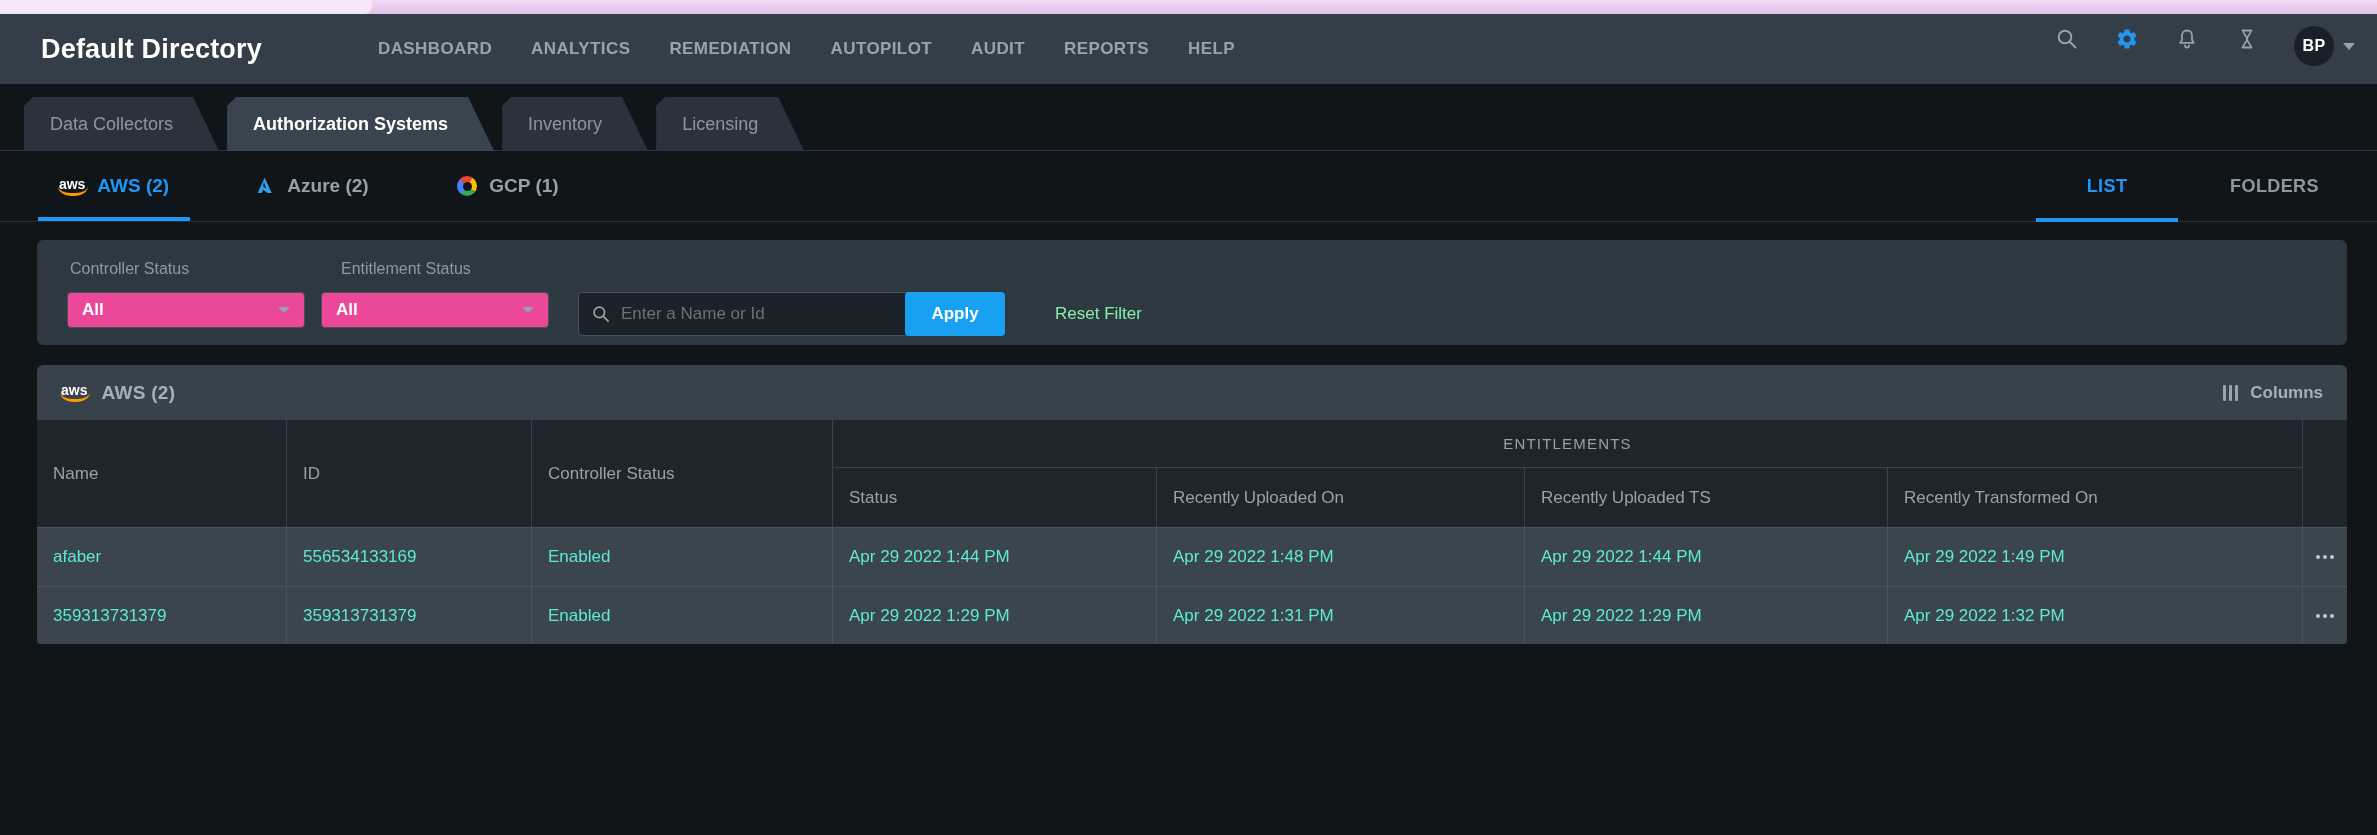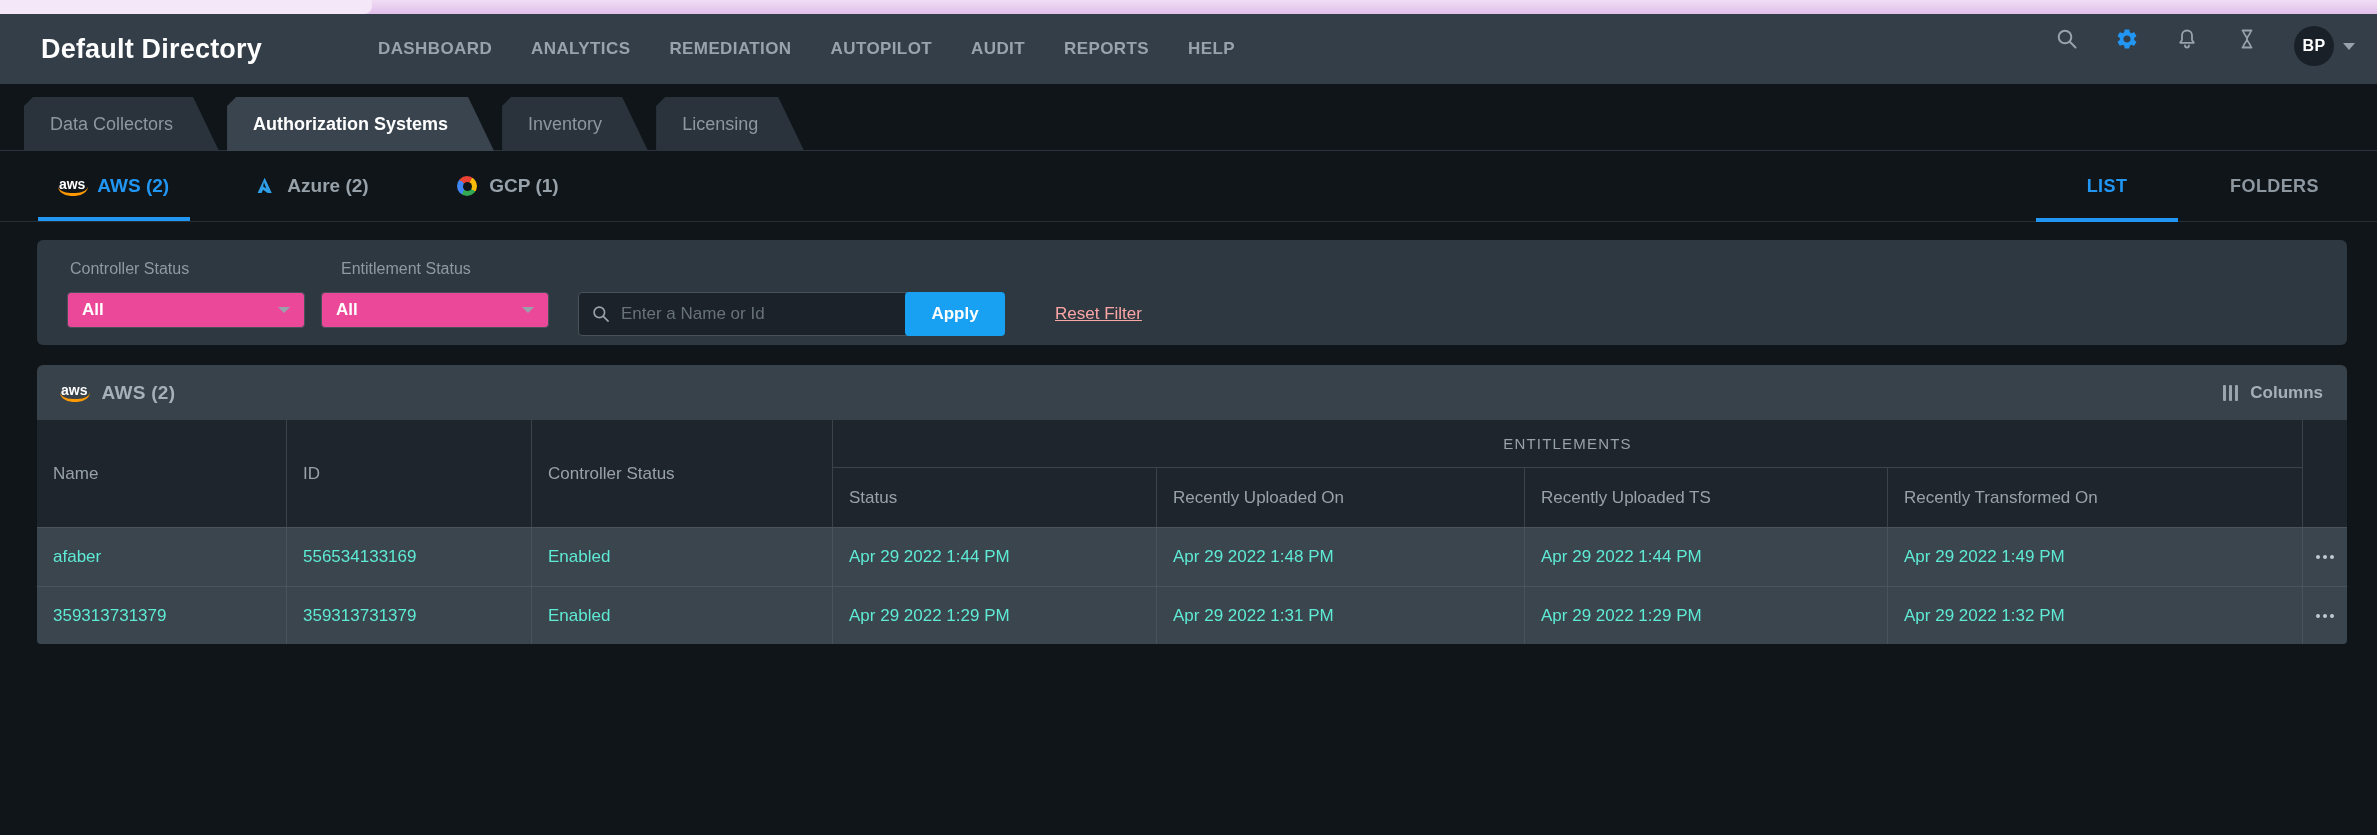--- a/index.html
+++ b/index.html
@@ -65,21 +65,21 @@
   .dd-value{font-size:17px;font-weight:bold;color:#ffffff;}
   .dd-caret{width:0;height:0;border-left:6px solid transparent;border-right:6px solid transparent;border-top:6px solid #97a2aa;}
   .searchbox{position:absolute;left:541px;top:52px;width:343px;height:44px;background:#1b2229;border:1px solid #46515a;
     border-radius:4px;display:flex;align-items:center;padding:0 12px;gap:10px;}
   .searchbox input{flex:1;background:transparent;border:none;outline:none;color:#cfd6dc;font-size:17px;
     font-family:"Liberation Sans",sans-serif;}
   .searchbox input::placeholder{color:#68727a;}
   .apply-btn{position:absolute;left:868px;top:52px;width:100px;height:44px;background:#18a0f2;border:none;border-radius:4px;
     color:#ffffff;font-size:17px;font-weight:bold;cursor:pointer;font-family:"Liberation Sans",sans-serif;}
   .reset-link{position:absolute;left:1018px;top:52px;height:44px;display:flex;align-items:center;
-    color:#fca5a5;font-size:17px;cursor:pointer;white-space:nowrap;text-decoration:underline;}
+    color:#86efac;font-size:17px;cursor:pointer;white-space:nowrap;}
   
   .table-card{position:absolute;left:37px;right:30px;top:365px;border-radius:6px 6px 4px 4px;overflow:hidden;}
   .card-header{height:55px;background:#37424b;display:flex;align-items:center;padding:0 24px;gap:14px;}
   .card-title{font-size:19px;font-weight:bold;color:#a6b0b8;letter-spacing:.3px;}
   .card-header-right{margin-left:auto;display:flex;align-items:center;gap:12px;cursor:pointer;}
   .cols-icon{display:flex;gap:3px;}
   .cols-icon i{width:3px;height:16px;background:#9aa4ac;border-radius:1px;}
   .cols-label{font-size:17px;font-weight:bold;color:#a6b0b8;}
   .thead{display:grid;grid-template-columns:249px 245px 301px 324px 368px 363px 415px 1fr;
     grid-template-rows:48px 59px;background:#1e252c;}

